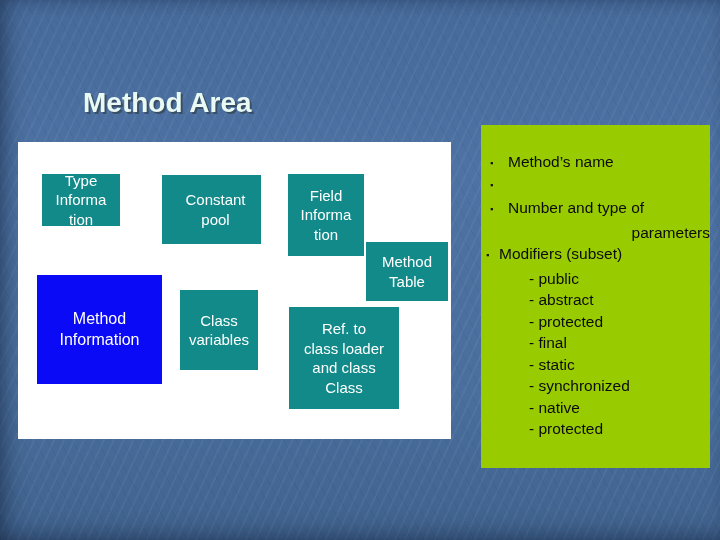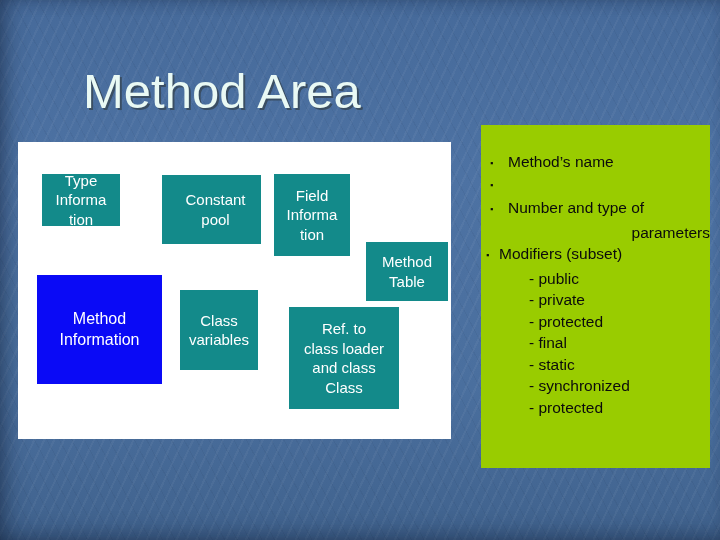--- a/index.html
+++ b/index.html
@@ -12,22 +12,22 @@
     background-image:
       repeating-linear-gradient(115deg, rgba(255,255,255,0.045) 0 2px, rgba(255,255,255,0) 2px 9px),
       repeating-linear-gradient(62deg, rgba(10,20,40,0.05) 0 1px, rgba(10,20,40,0) 1px 11px),
       linear-gradient(180deg,#466a9a 0%,#4d72a3 32%,#4a6f9e 72%,#40628d 100%);
     box-shadow:inset 16px 0 22px -10px rgba(15,28,50,.45),
                inset 0 -16px 22px -12px rgba(15,28,50,.4),
                inset 0 10px 18px -12px rgba(15,28,50,.3);
   }
 
   .title{
-    position:absolute;left:83px;top:65px;
-    font-size:49px;line-height:1.1;font-weight:400;
+    position:absolute;left:83px;top:88px;
+    font-size:28px;line-height:1.1;font-weight:700;
     color:#e9f9f4;
     text-shadow:2px 2px 0 #3a4e63;
     letter-spacing:0px;
     white-space:nowrap;
   }
 
   .panel{
     position:absolute;left:18px;top:142px;
     width:433px;height:297px;
     background:#ffffff;
@@ -39,21 +39,21 @@
     text-align:center;
     color:#ffffff;
     font-size:15px;line-height:1.3;
     white-space:pre-line;
   }
   .teal{background:#138a8a;}
   .blue{background:#0a0af6;font-size:16px;}
 
   .box-type      {left:42px; top:174px;width:78px; height:52px;}
   .box-constant  {left:162px;top:175px;width:91px; height:69px;padding-left:8px;}
-  .box-field     {left:274px;top:174px;width:76px; height:82px;}
+  .box-field     {left:288px;top:174px;width:76px; height:82px;}
   .box-mtable    {left:366px;top:242px;width:82px; height:59px;}
   .box-minfo     {left:37px; top:275px;width:125px;height:109px;}
   .box-classvars {left:180px;top:290px;width:78px; height:80px;}
   .box-ref       {left:289px;top:307px;width:110px;height:102px;}
 
   .notes{
     position:absolute;left:481px;top:125px;
     width:229px;height:343px;
     background:#99cc00;
     color:#0b0b0b;
@@ -139,32 +139,35 @@
       <span>parameters</span>
     </div>
     <div class="note-line lvl-bullet2">
       <span class="marker">▪</span>
       <span>Modifiers (subset)</span>
     </div>
     <div class="note-line lvl-dash">
       <span>- public</span>
     </div>
     <div class="note-line lvl-dash">
-      <span>- private</span>
+      <span>- abstract</span>
     </div>
     <div class="note-line lvl-dash">
       <span>- protected</span>
     </div>
     <div class="note-line lvl-dash">
       <span>- final</span>
     </div>
     <div class="note-line lvl-dash">
       <span>- static</span>
     </div>
     <div class="note-line lvl-dash">
       <span>- synchronized</span>
     </div>
     <div class="note-line lvl-dash">
+      <span>- native</span>
+    </div>
+    <div class="note-line lvl-dash">
       <span>- protected</span>
     </div>
   </div>
 
 </div>
 
 </body></html>

